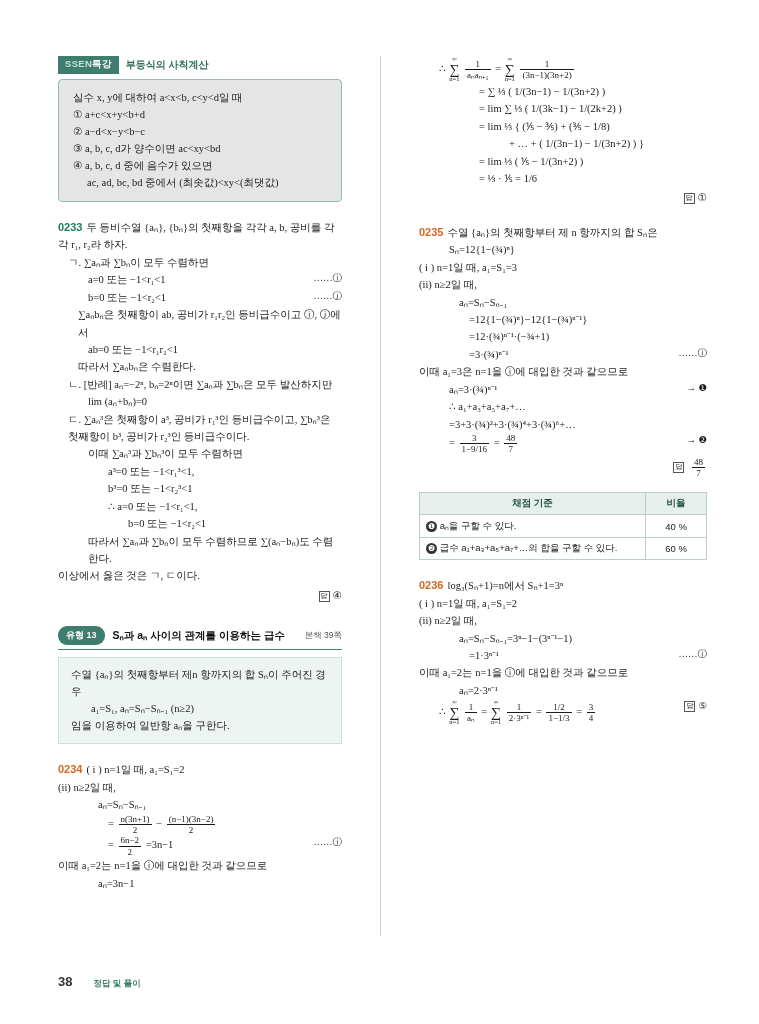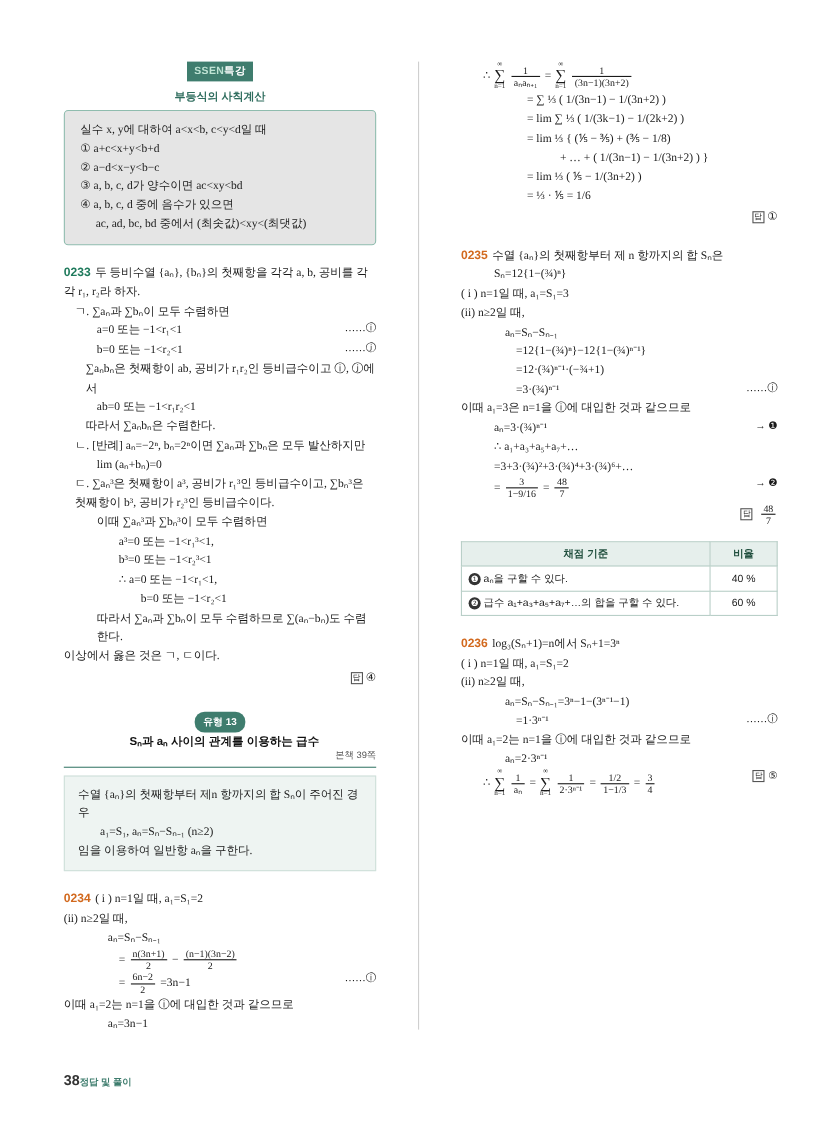--- a/index.html
+++ b/index.html
@@ -39,21 +39,20 @@
     height: 880px;
   }
   .col-right { padding-left: 22px; width: 310px;}
 
   
   .ssen-header {
     display: flex;
     align-items: center;
     gap: 7px;
     margin-bottom: 5px;
-    flex-direction: column;
   }
   .ssen-tag {
     background: #3f7d6e;
     color: #ffffff;
     font-family: "Liberation Sans", sans-serif;
     font-size: 9.5px;
     font-weight: bold;
     padding: 2px 7px 3px 7px;
     letter-spacing: .3px;
   }
@@ -129,21 +128,20 @@
     font-family: "Liberation Sans", sans-serif;
   }
 
   
   .yh-bar {
     display: flex;
     align-items: center;
     margin-top: 22px;
     border-bottom: 1.6px solid #3f7d6e;
     padding-bottom: 4px;
-    flex-direction: column;
   }
   .yh-badge {
     background: #3f7d6e;
     color: #fff;
     font-family: "Liberation Sans", sans-serif;
     font-size: 9px;
     font-weight: bold;
     border-radius: 9px;
     padding: 3px 8px;
     white-space: nowrap;
@@ -212,21 +210,21 @@
   }
   .sig .big { display: block; font-size: 14px; line-height: .95; }
 
   
   .footer {
     position: absolute;
     left: 58px;
     bottom: 34px;
     display: flex;
     align-items: baseline;
-    gap: 0;
+    gap: 21px;
   }
   .folio {
     font-family: "Liberation Sans", sans-serif;
     font-weight: bold;
     font-size: 13px;
     color: #333;
   }
   .footer-text {
     font-family: "Liberation Sans", sans-serif;
     font-size: 8.5px;

